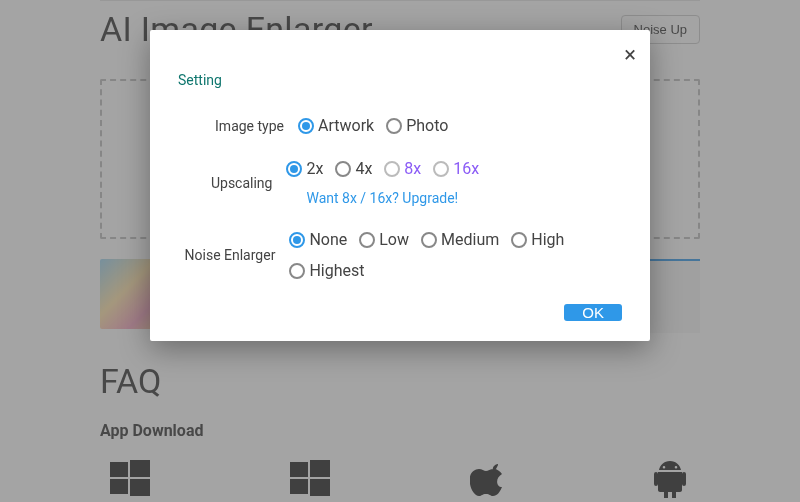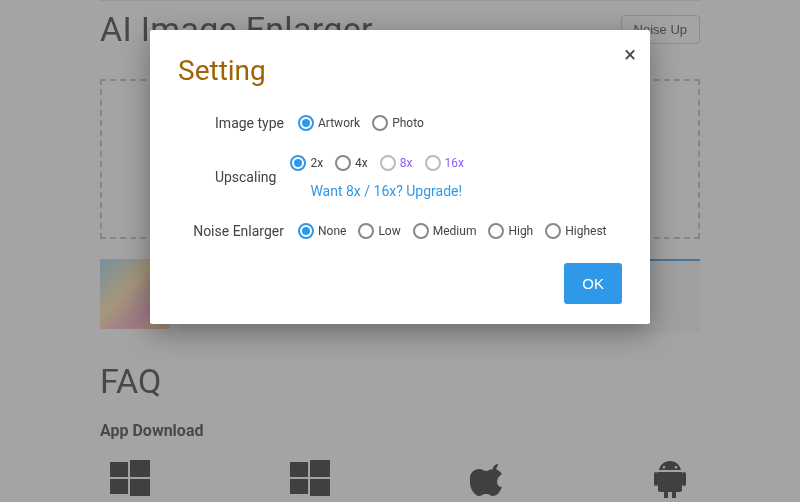--- a/index.html
+++ b/index.html
@@ -79,48 +79,48 @@
     background: #fff;
     border-radius: 2px;
     box-shadow: 0 8px 30px rgba(0,0,0,0.35);
     z-index: 20;
     padding: 24px 28px 20px;
   }
   .modal-close {
     position: absolute; top: 14px; right: 14px;
     font-size: 22px; color: #444; cursor: pointer; line-height: 1;
   }
-  .modal-title { font-size: 28px; font-weight: 400; color: #a16207; margin-bottom: 28px; }
+  .modal-title { font-size: 14px; font-weight: 400; color: #0f766e; margin-bottom: 28px; margin-top: 18px; }
   .setting-row {
     display: flex; align-items: center; margin-bottom: 24px;
   }
   .setting-label {
     width: 120px; text-align: right; padding-right: 14px;
     font-size: 14px; color: #444;
   }
   .opts { display: flex; align-items: center; gap: 12px; flex-wrap: wrap; }
   .radio {
     display: inline-flex; align-items: center; gap: 4px;
-    font-size: 12px; color: #444; cursor: pointer;
+    font-size: 16px; color: #444; cursor: pointer;
   }
   .r-outer {
     width: 16px; height: 16px; border: 2px solid #888; border-radius: 50%;
     display: inline-flex; align-items: center; justify-content: center;
   }
   .r-outer.sel { border-color: #2f98e8; }
   .r-outer.dim { border-color: #bbb; }
   .r-inner {
     width: 8px; height: 8px; border-radius: 50%; background: #2f98e8;
   }
   .r-text.dim { color: #8b5cf6; }
   .upgrade-link { color: #2f98e8; font-size: 14px; margin-left: 20px; }
   .modal-footer { display: flex; justify-content: flex-end; margin-top: 16px; }
   .ok-btn {
     background: #2f98e8; color: #fff; border: none; border-radius: 3px;
-    padding: 12px 18px; font-size: 15px; cursor: pointer;
+    padding: 0 18px; font-size: 15px; cursor: pointer;
   }
 </style>
 </head>
 <body>
 
 <div class="page">
   <div class="page-inner">
     <div class="header-row">
       <h1 class="page-title">AI Image Enlarger</h1>
       <button class="signup-btn">Noise Up</button>

